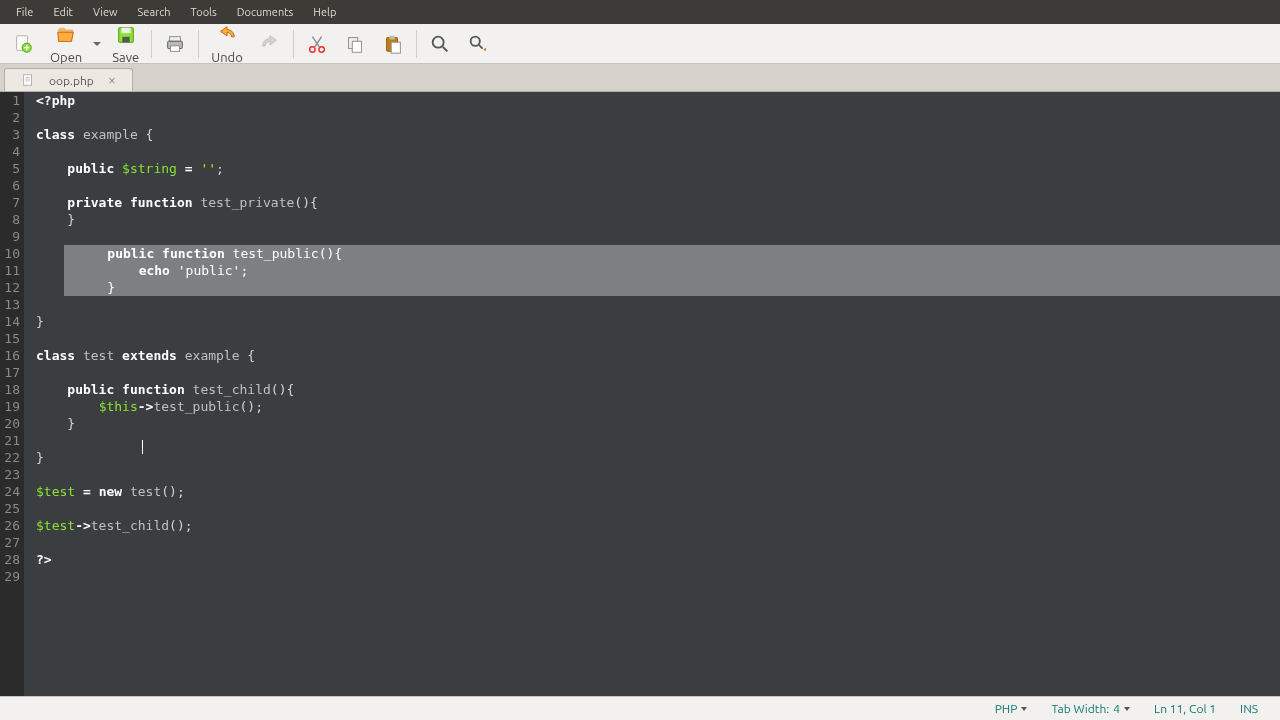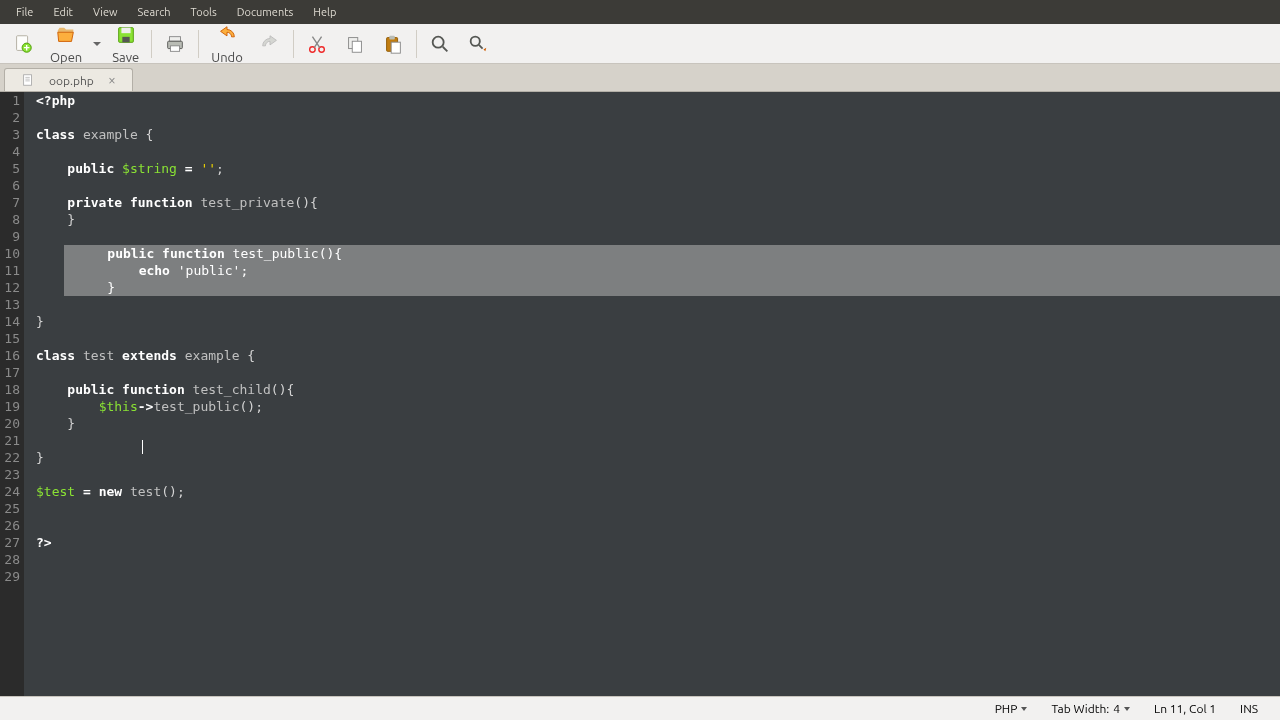--- a/index.html
+++ b/index.html
@@ -39,21 +39,21 @@
 .str { color: #edd400; }
 .var { color: #8ae234; }
 .punc { color: #d4d4d4; }
 .op { color: #ffffff; font-weight: bold; }
 .id { color: #c0c0c0; }
 
 
 .text-cursor { position: absolute; width: 1px; height: 14px; background: #fff; }
 
 
-.statusbar { height: 24px; background: #f2f1f0; border-top: 1px solid #c8c4bd; display: flex; align-items: center; padding: 9px 10px; font-size: 12px; color: #000000; }
+.statusbar { height: 24px; background: #f2f1f0; border-top: 1px solid #c8c4bd; display: flex; align-items: center; padding: 9px 10px; font-size: 12px; color: #0f766e; }
 .statusbar .spacer { flex: 1; }
 .statusbar .cell { padding: 0 12px; display: flex; align-items: center; gap: 4px; }
 .statusbar .cell.clickable { cursor: pointer; }
 .caret-down { width: 0; height: 0; border-left: 3px solid transparent; border-right: 3px solid transparent; border-top: 4px solid #555; display: inline-block; }
 </style>
 </head>
 <body>
 
 <div class="menubar">
   <div class="item">File</div>
@@ -212,20 +212,21 @@
     <div class="line"><span class="kw">class</span> <span class="id">test</span> <span class="kw">extends</span> <span class="id">example</span> <span class="punc">{</span></div>
     <div class="line"></div>
     <div class="line">    <span class="kw">public</span> <span class="kw">function</span> <span class="fn">test_child</span><span class="punc">(){</span></div>
     <div class="line">        <span class="var">$this</span><span class="op">-&gt;</span><span class="fn">test_public</span><span class="punc">();</span></div>
     <div class="line">    <span class="punc">}</span></div>
     <div class="line"></div>
     <div class="line"><span class="punc">}</span></div>
     <div class="line"></div>
     <div class="line"><span class="var">$test</span> <span class="op">=</span> <span class="kw">new</span> <span class="fn">test</span><span class="punc">();</span></div>
     <div class="line"></div>
+    <div class="line"><span class="var">$test</span><span class="op">-&gt;</span><span class="fn">test_child</span><span class="punc">();</span></div>
     <div class="line"></div>
     <div class="line"><span class="kw">?&gt;</span></div>
     <div class="text-cursor" style="top:348px; left:118px;"></div>
   </div>
 </div>
 
 <div class="statusbar">
   <div class="spacer"></div>
   <div class="cell clickable">
     <span>PHP</span>

